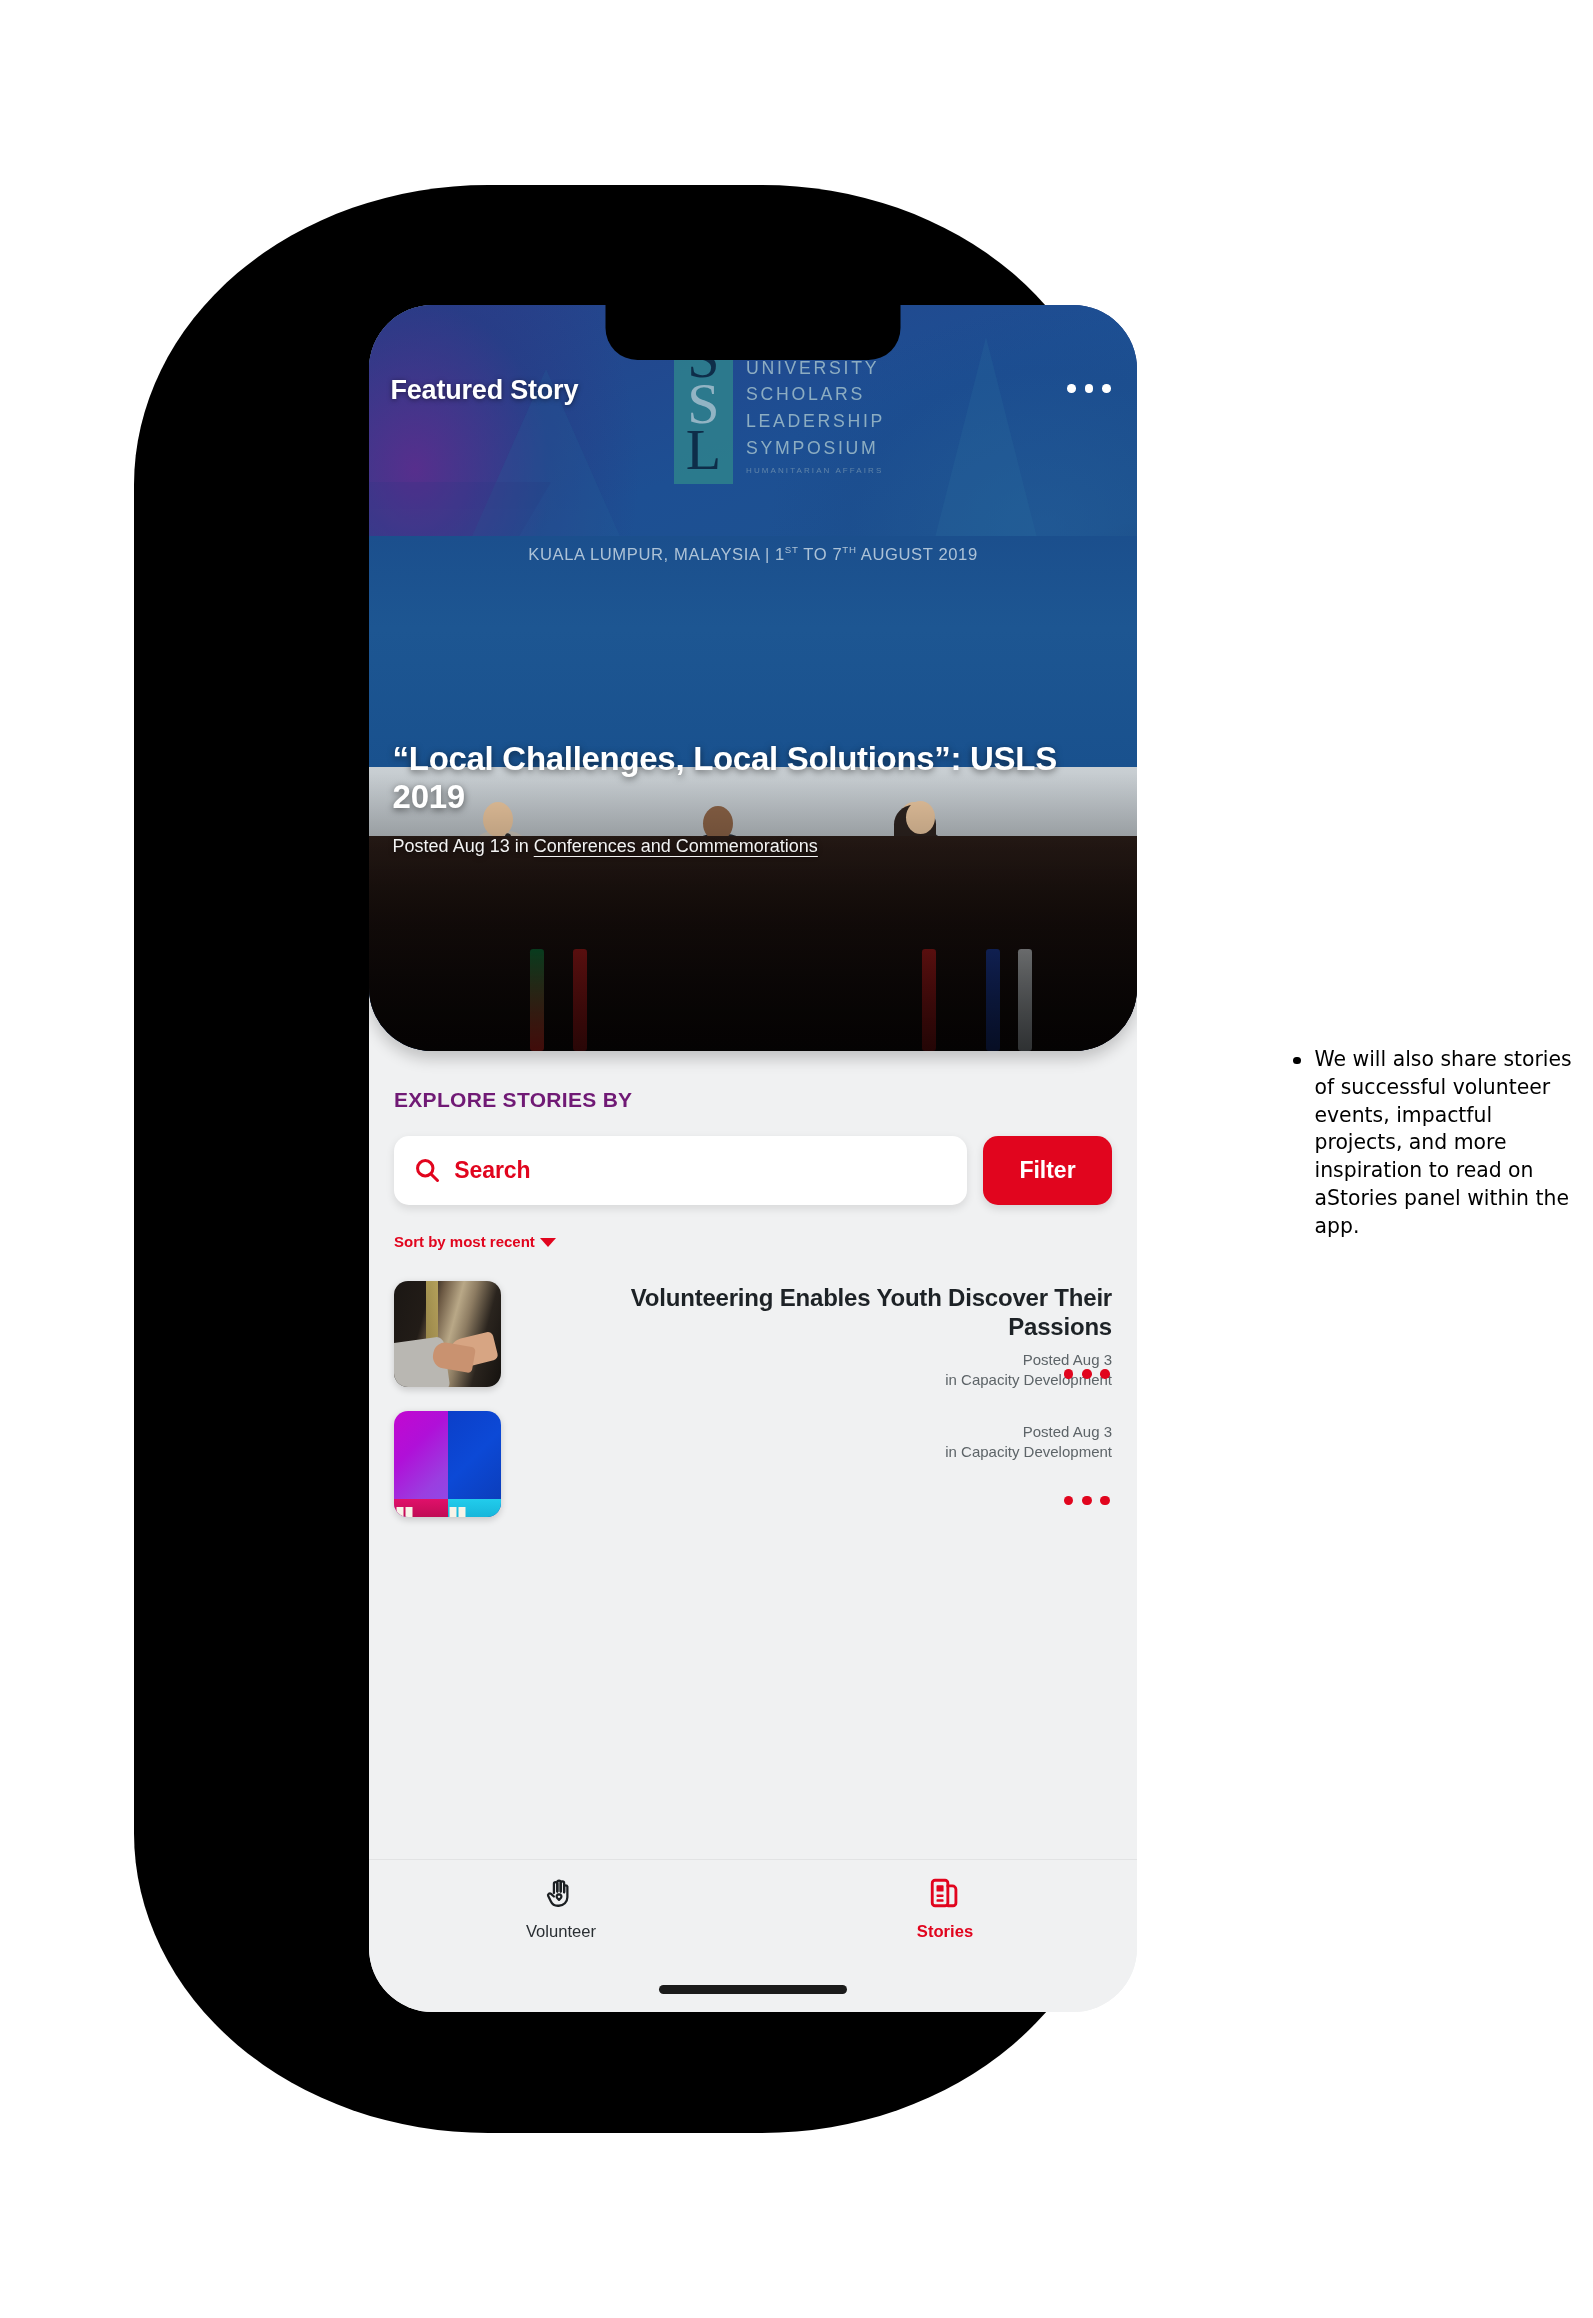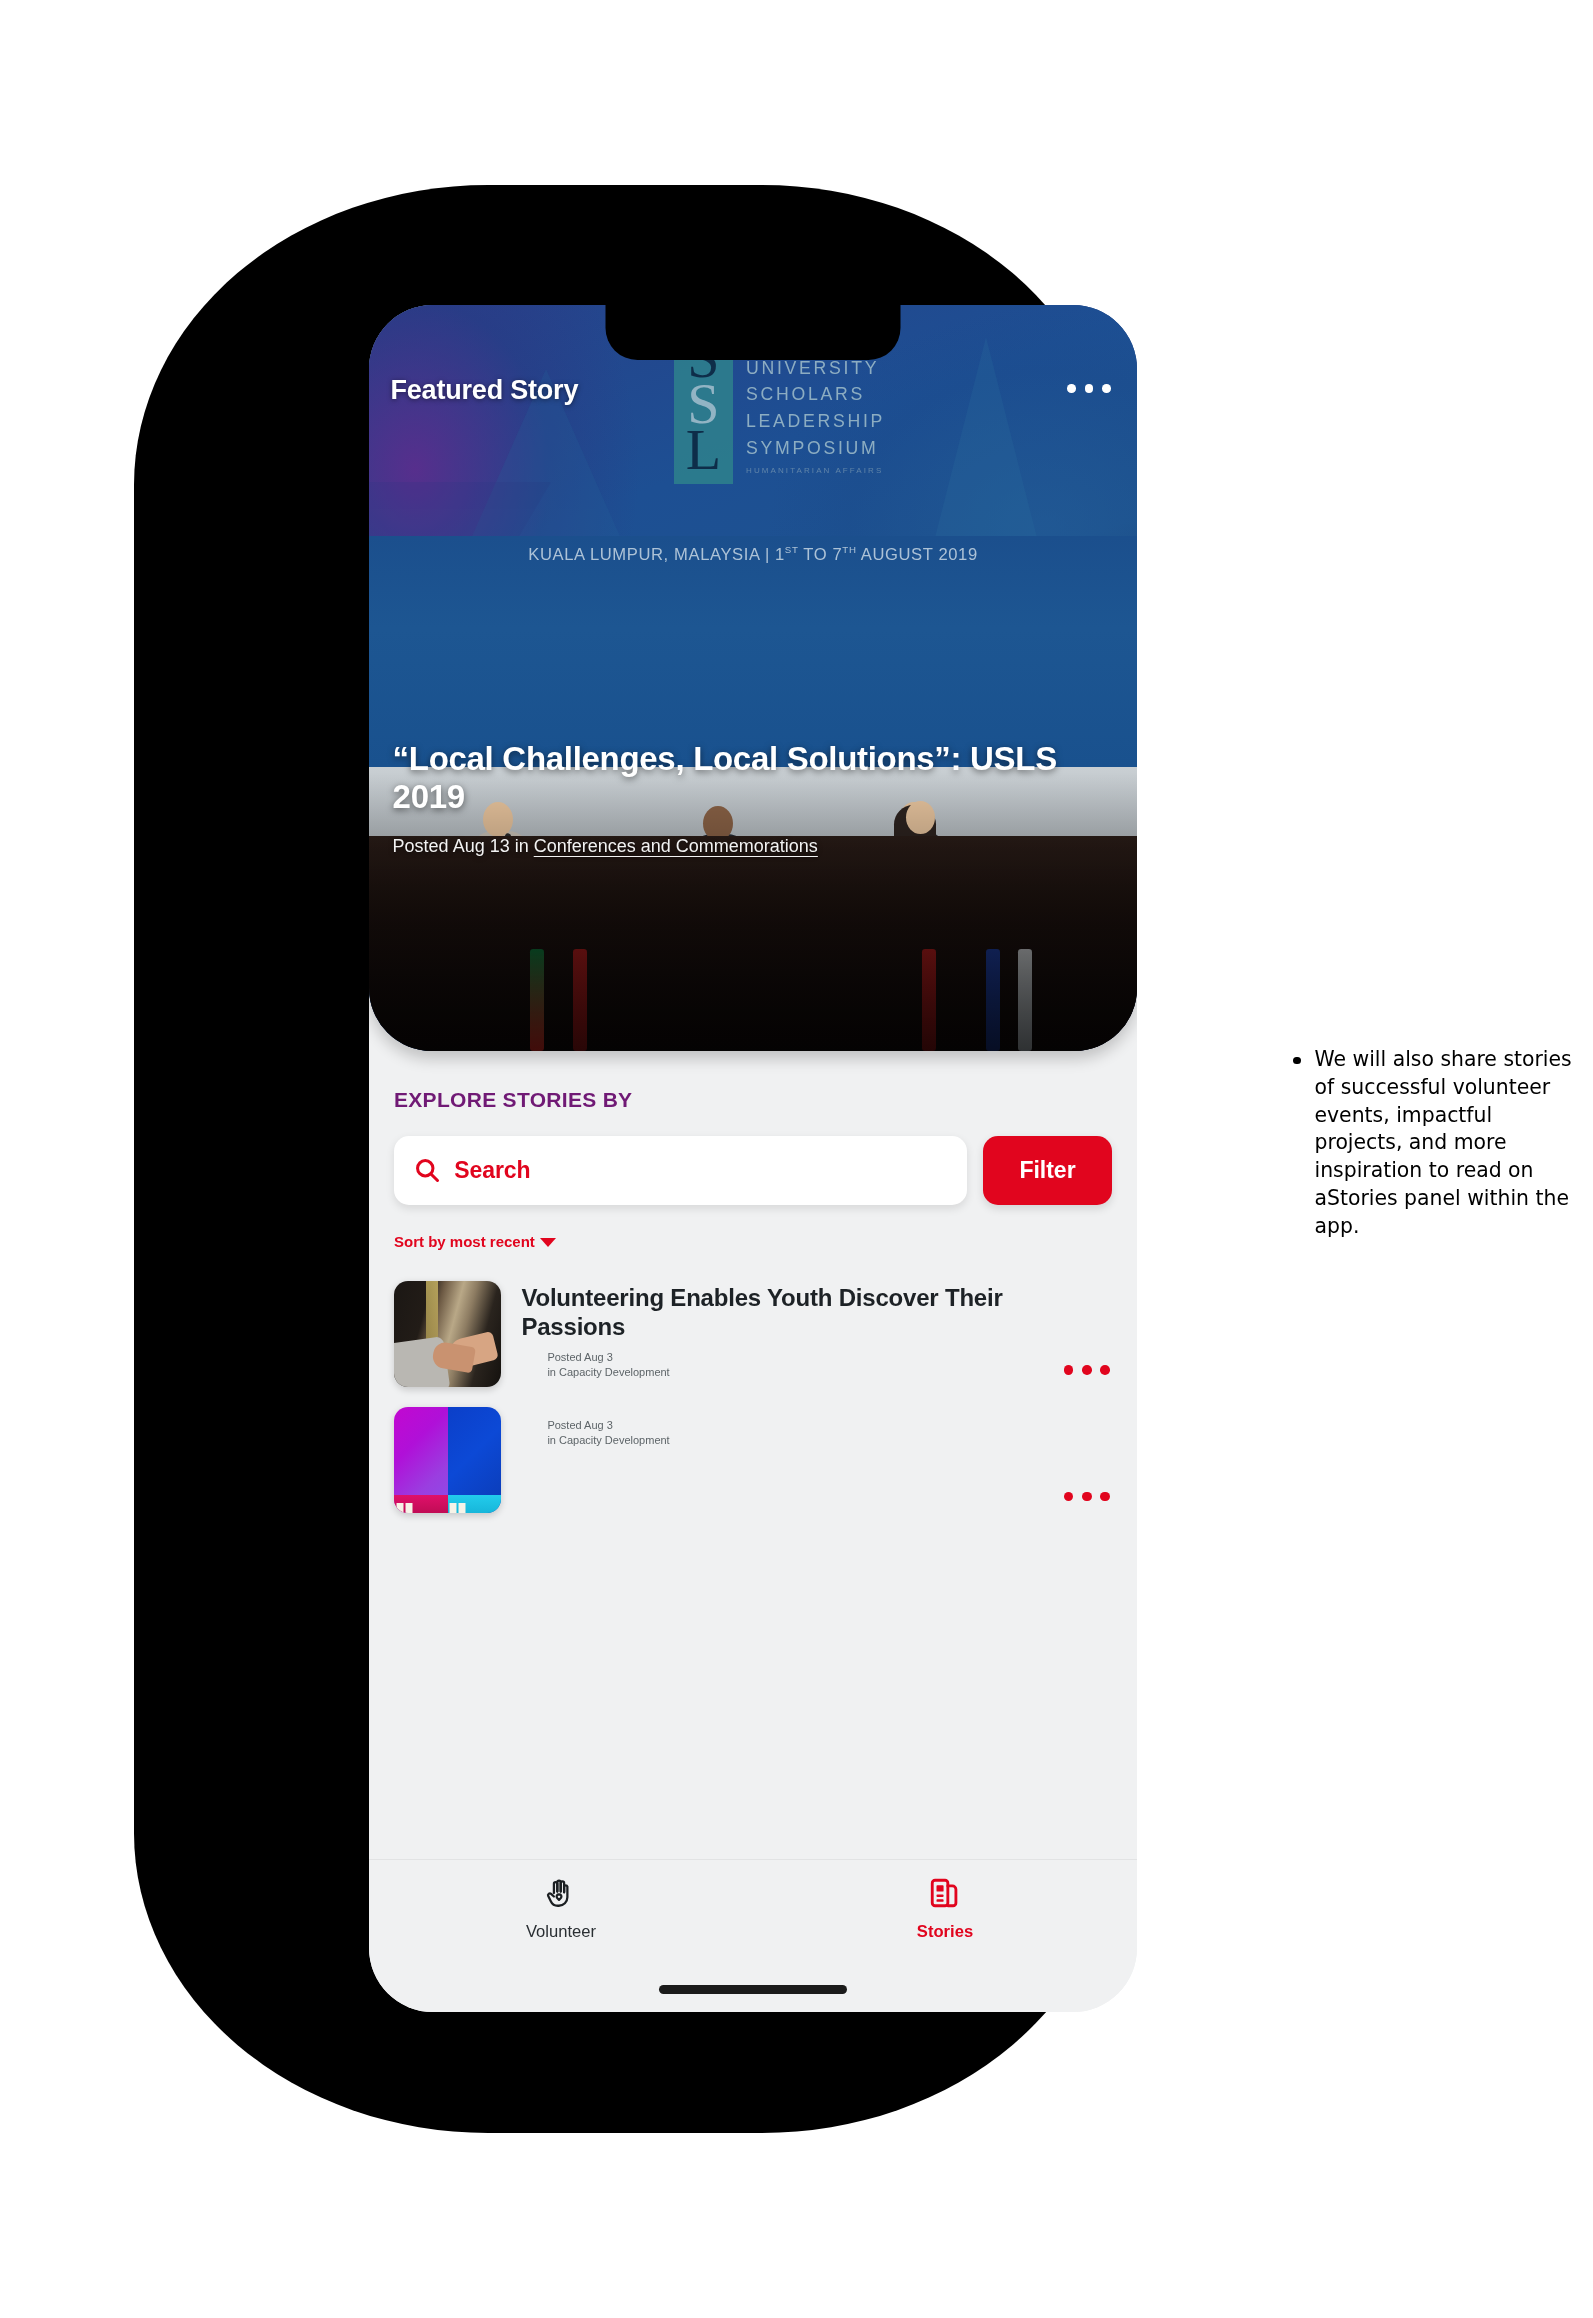--- a/index.html
+++ b/index.html
@@ -484,31 +484,31 @@
     width: 25px; height: 22.5px; margin: 0 auto;
     position: relative;
   }
   .fig .flegs i {
     position: absolute; top: 0; width: 7px; height: 22.5px;
     background: #f6f3e8;
   }
   .fig .flegs i:first-child { left: 1.1px; }
   .fig .flegs i:last-child { right: 1.1px; }
 
-  .story-body { flex: 1; min-width: 0; padding-top: 2.1px;}
+  .story-body { flex: 1; min-width: 0; padding-top: 2.1px; text-align: right;}
   .story-title {
     font-size: 24px;
     font-weight: 700;
     line-height: 1.22;
     color: #1d2226;
     letter-spacing: -0.2px;
   }
   .story-meta {
     margin-top: 8.6px;
-    font-size: 11px;
+    font-size: 15px;
     line-height: 1.36;
     color: #5d6468;
     margin-left: 26px;
   }
   .story-more {
     position: absolute;
     right: 2.1px;
     bottom: 23.6px;
     display: flex;
     gap: 8.6px;

